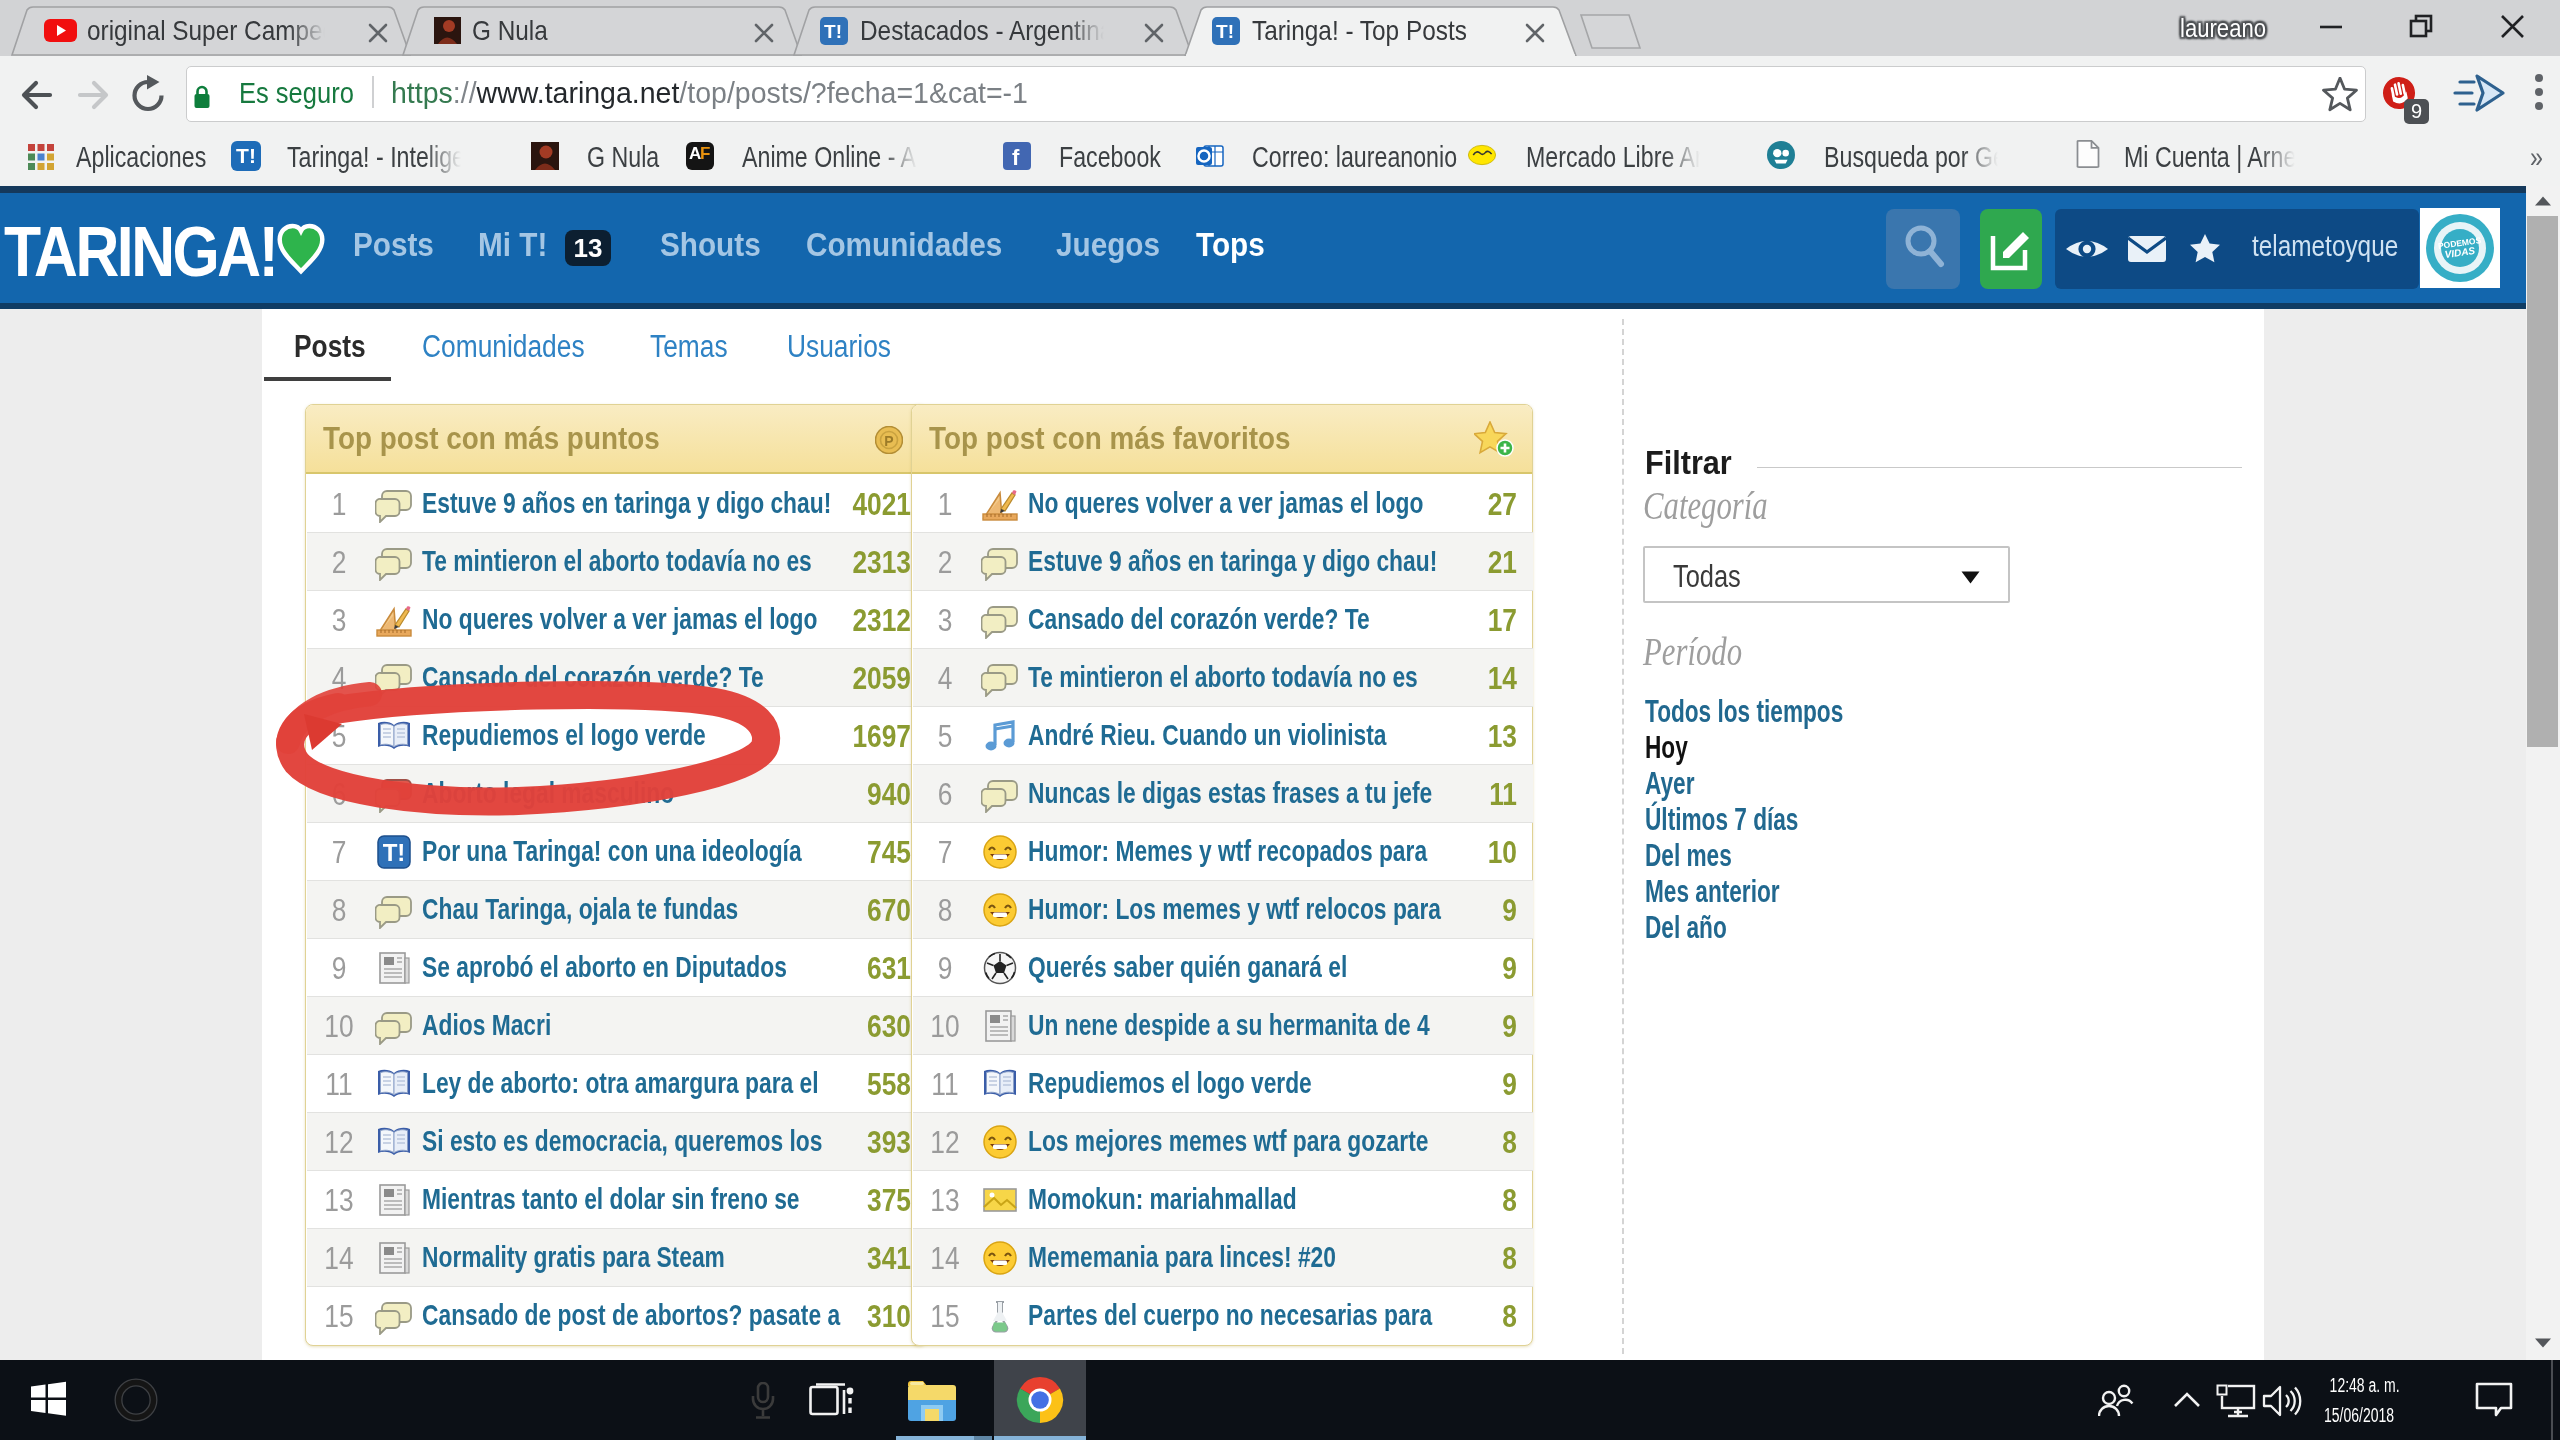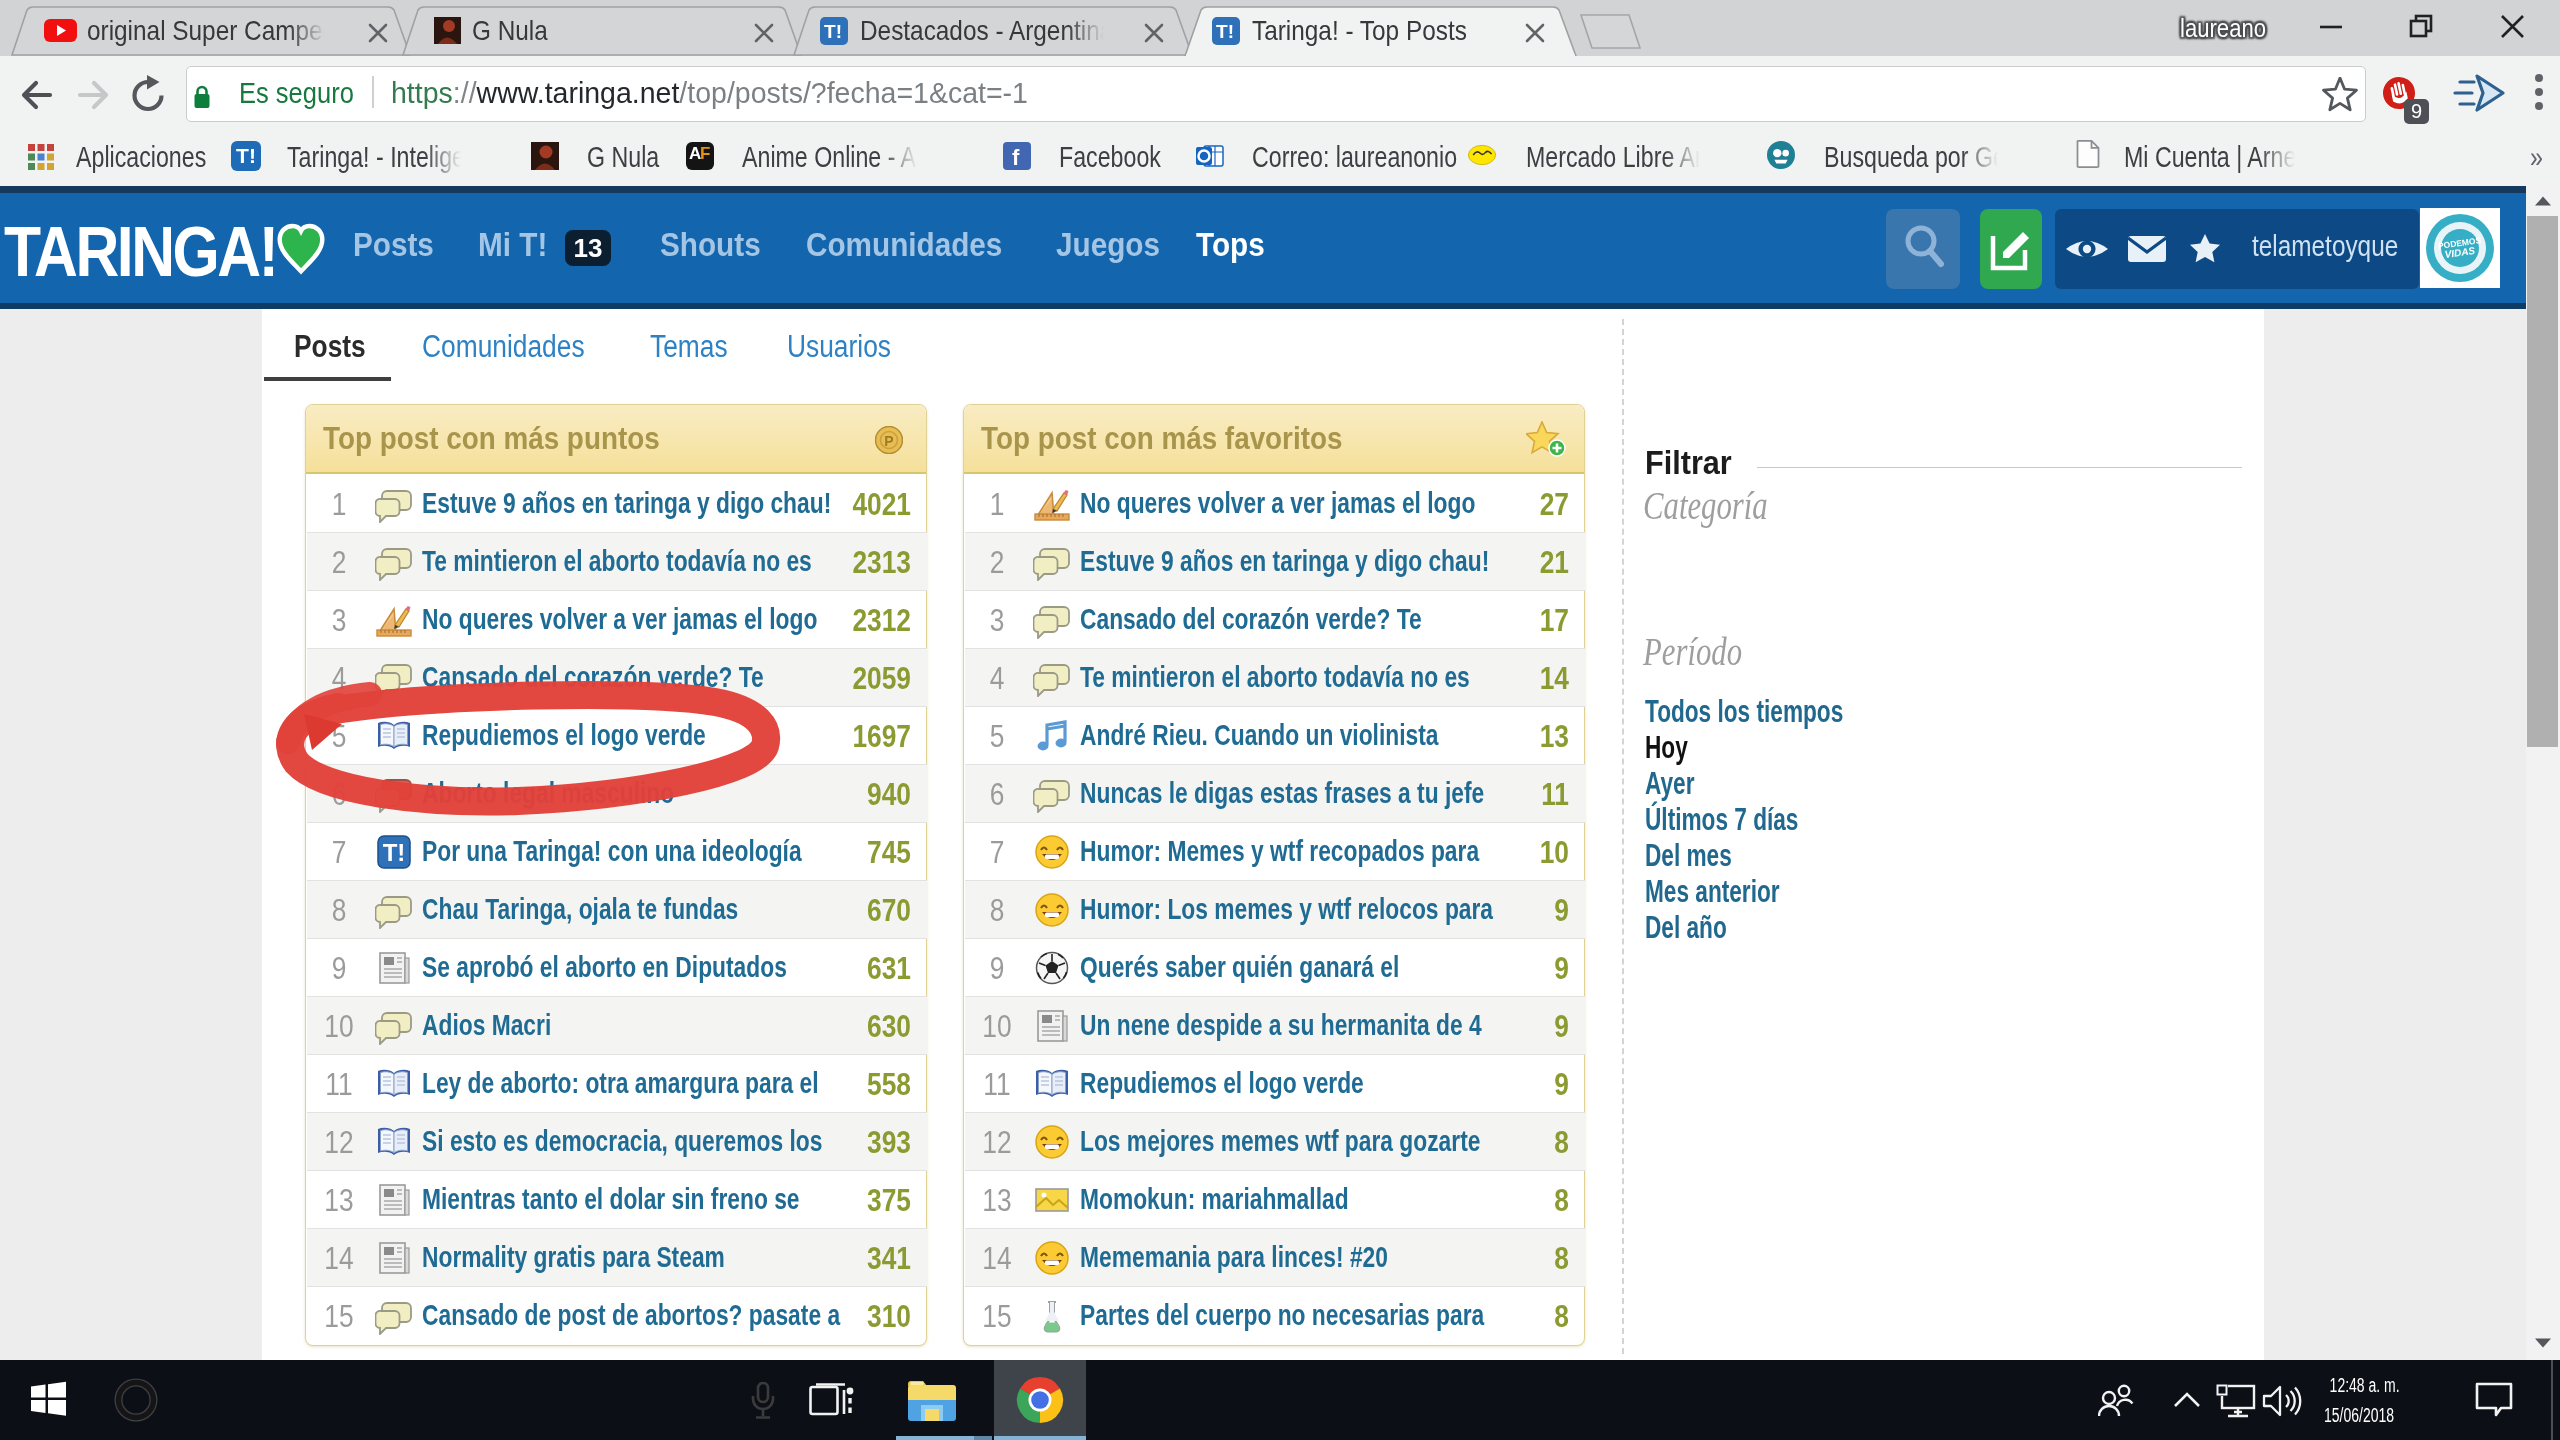--- a/index.html
+++ b/index.html
@@ -296,20 +296,26 @@
   <div class="abs" style="left:2px; top:68px; width:127px; height:4px; background:#3f3f3f;"></div>
   <div class="stab" style="left:160px; color:#2e82c4;">Comunidades</div>
   <div class="stab" style="left:388px; color:#2e82c4;">Temas</div>
   <div class="stab" style="left:525px; color:#2e82c4;">Usuarios</div>
 
   <div id="dashsep"></div>
 
   <div class="abs" style="left:1383px; top:134px; font-size:34px; font-weight:700; color:#1c1c1c; transform:scaleX(.9); transform-origin:0 50%;">Filtrar</div>
   <div class="abs" style="left:1495px; top:158px; width:485px; height:1px; background:#c9c9c9;"></div>
   <div class="sideserif" style="left:1381px; top:172px;">Categoría</div>
+  <div class="abs" style="left:1381px; top:237px; width:367px; height:57px; background:#fff; border:2px solid #c4c4c4; border-radius:2px;">
+    <span style="position:absolute; left:28px; top:11px; font-size:31px; color:#3a3a3a; transform:scaleX(.82); transform-origin:0 50%; display:inline-block;">Todas</span>
+    <svg style="position:absolute; right:28px; top:23px;" width="19" height="13" viewBox="0 0 19 13">
+          <path d="M0.5,0.5 L18.5,0.5 L9.5,12.5 Z" fill="#111"></path>
+        </svg>
+  </div>
   <div class="sideserif" style="left:1381px; top:318px;">Período</div>
   <div class="slink" style="top:385px;">Todos los tiempos</div>
   <div class="slink" style="top:421px; color:#111; ">Hoy</div>
   <div class="slink" style="top:457px;">Ayer</div>
   <div class="slink" style="top:493px;">Últimos 7 días</div>
   <div class="slink" style="top:529px;">Del mes</div>
   <div class="slink" style="top:565px;">Mes anterior</div>
   <div class="slink" style="top:601px;">Del año</div>
  </div>
 
@@ -498,21 +504,21 @@
           <g>
 <path d="M12,6 h19 a5,5 0 0 1 5,5 v9 a5,5 0 0 1 -5,5 h-10 l-5,5 v-5 h-4 a5,5 0 0 1 -5,-5 v-9 a5,5 0 0 1 5,-5 Z" fill="#f2eec3" stroke="#9a9a86" stroke-width="1.8"></path>
 <path d="M6,14 h14 a4.5,4.5 0 0 1 4.5,4.5 v8 a4.5,4.5 0 0 1 -4.5,4.5 h-9 l-6,6 v-6 h0 a4.5,4.5 0 0 1 -4.5,-4.5 v-8 A4.5,4.5 0 0 1 6,14 Z" fill="#f2eec3" stroke="#9a9a86" stroke-width="1.8"></path>
 </g>
         </svg>
         <div class="rtitle">Cansado de post de abortos? pasate a</div>
         <div class="rnum">310</div>
       </div>
  </div>
 
- <div class="panel" style="left:963px;">
+ <div class="panel" style="left:911px;">
   <div class="phead">
     <div class="ptitle">Top post con más favoritos</div>
     <svg style="position:absolute; right:18px; top:16px;" width="40" height="38" viewBox="0 0 40 38">
       <path d="M16,1 L20.7,11.5 L32,12.7 L23.5,20.4 L25.9,31.6 L16,25.9 L6.1,31.6 L8.5,20.4 L0,12.7 L11.3,11.5 Z" fill="#f8d75a" stroke="#d9a93a" stroke-width="1.6"></path>
       <circle cx="31" cy="27" r="8" fill="#3cb54a" stroke="#fff" stroke-width="1.5"></circle>
       <path d="M31,22.5 L31,31.5 M26.5,27 L35.5,27" stroke="#fff" stroke-width="2.6"></path>
     </svg>
   </div>
   <div class="prow" style="top:70px">
         <div class="rank">1</div>

